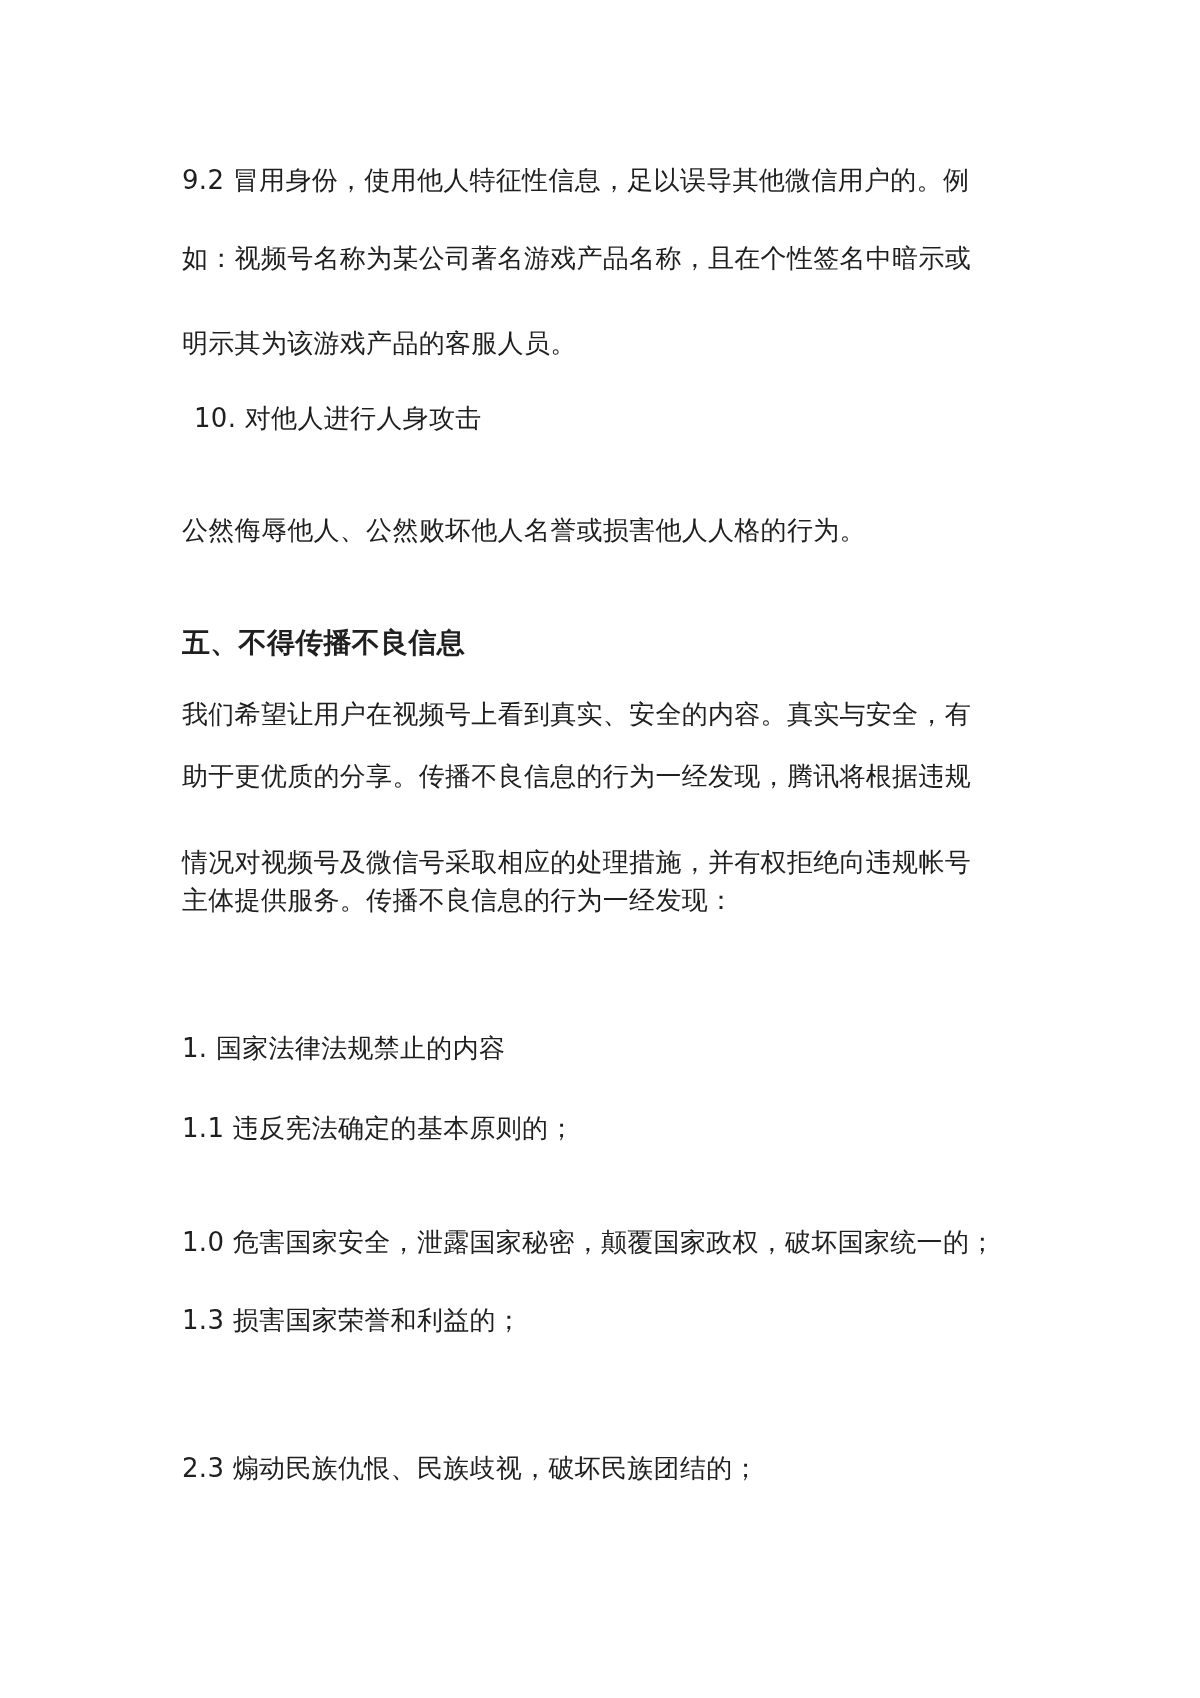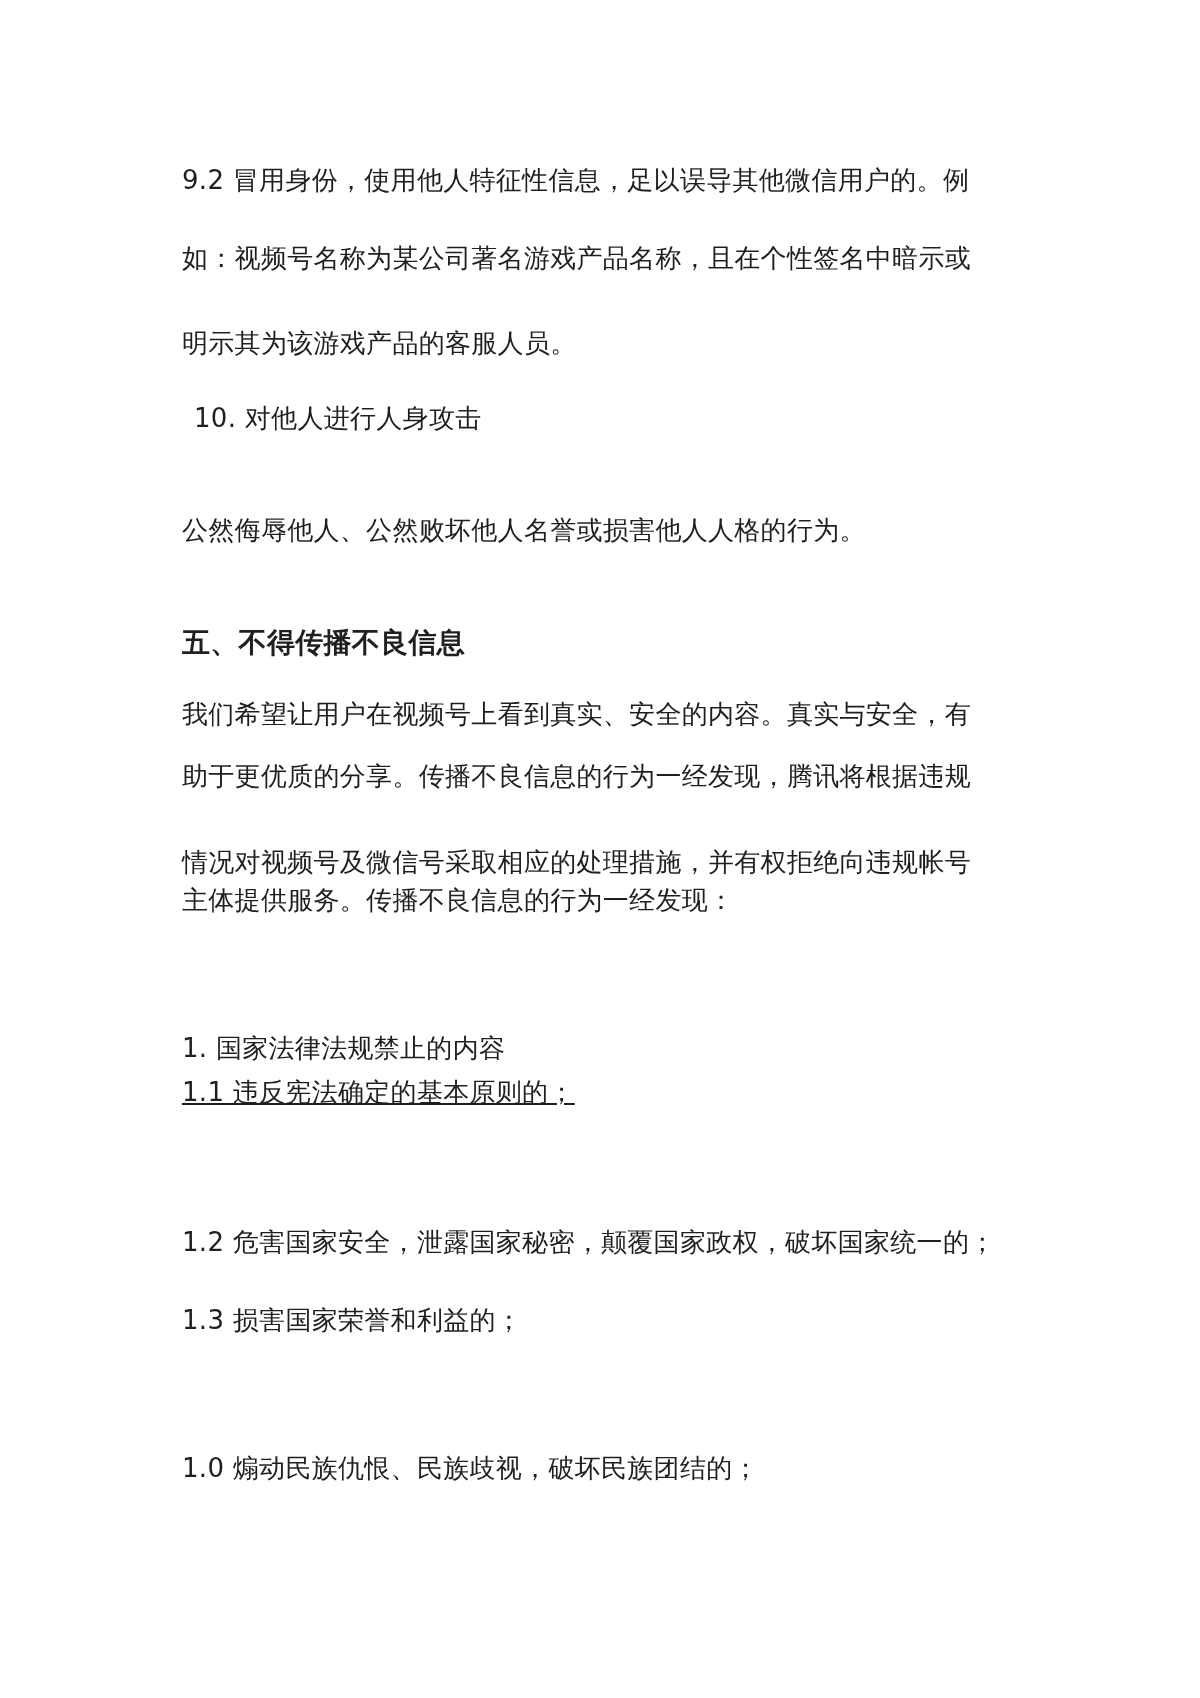--- a/index.html
+++ b/index.html
@@ -49,18 +49,18 @@
 
   <div class="line heading" style="top:627px;">五、不得传播不良信息</div>
 
   <div class="line" style="top:698px;">我们希望让用户在视频号上看到真实、安全的内容。真实与安全，有</div>
   <div class="line" style="top:760px;">助于更优质的分享。传播不良信息的行为一经发现，腾讯将根据违规</div>
   <div class="line" style="top:822px;margin-top:24px;">情况对视频号及微信号采取相应的处理措施，并有权拒绝向违规帐号</div>
   <div class="line" style="top:884px;">主体提供服务。传播不良信息的行为一经发现：</div>
 
   <div class="line" style="top:1032px;">1.  国家法律法规禁止的内容</div>
 
-  <div class="line" style="top:1076px;text-decoration:underline;">1.1  违反宪法确定的基本原则的；</div>
-  <div class="line" style="top:1226px;">1.2  危害国家安全，泄露国家秘密，颠覆国家政权，破坏国家统一的；</div>
+  <div class="line" style="top:1112px;">1.1  违反宪法确定的基本原则的；</div>
+  <div class="line" style="top:1226px;">1.0  危害国家安全，泄露国家秘密，颠覆国家政权，破坏国家统一的；</div>
   <div class="line" style="top:1304px;">1.3  损害国家荣誉和利益的；</div>
-  <div class="line" style="top:1452px;">1.0  煽动民族仇恨、民族歧视，破坏民族团结的；</div>
+  <div class="line" style="top:1452px;">2.3  煽动民族仇恨、民族歧视，破坏民族团结的；</div>
 
 </div>
 
 </body></html>

